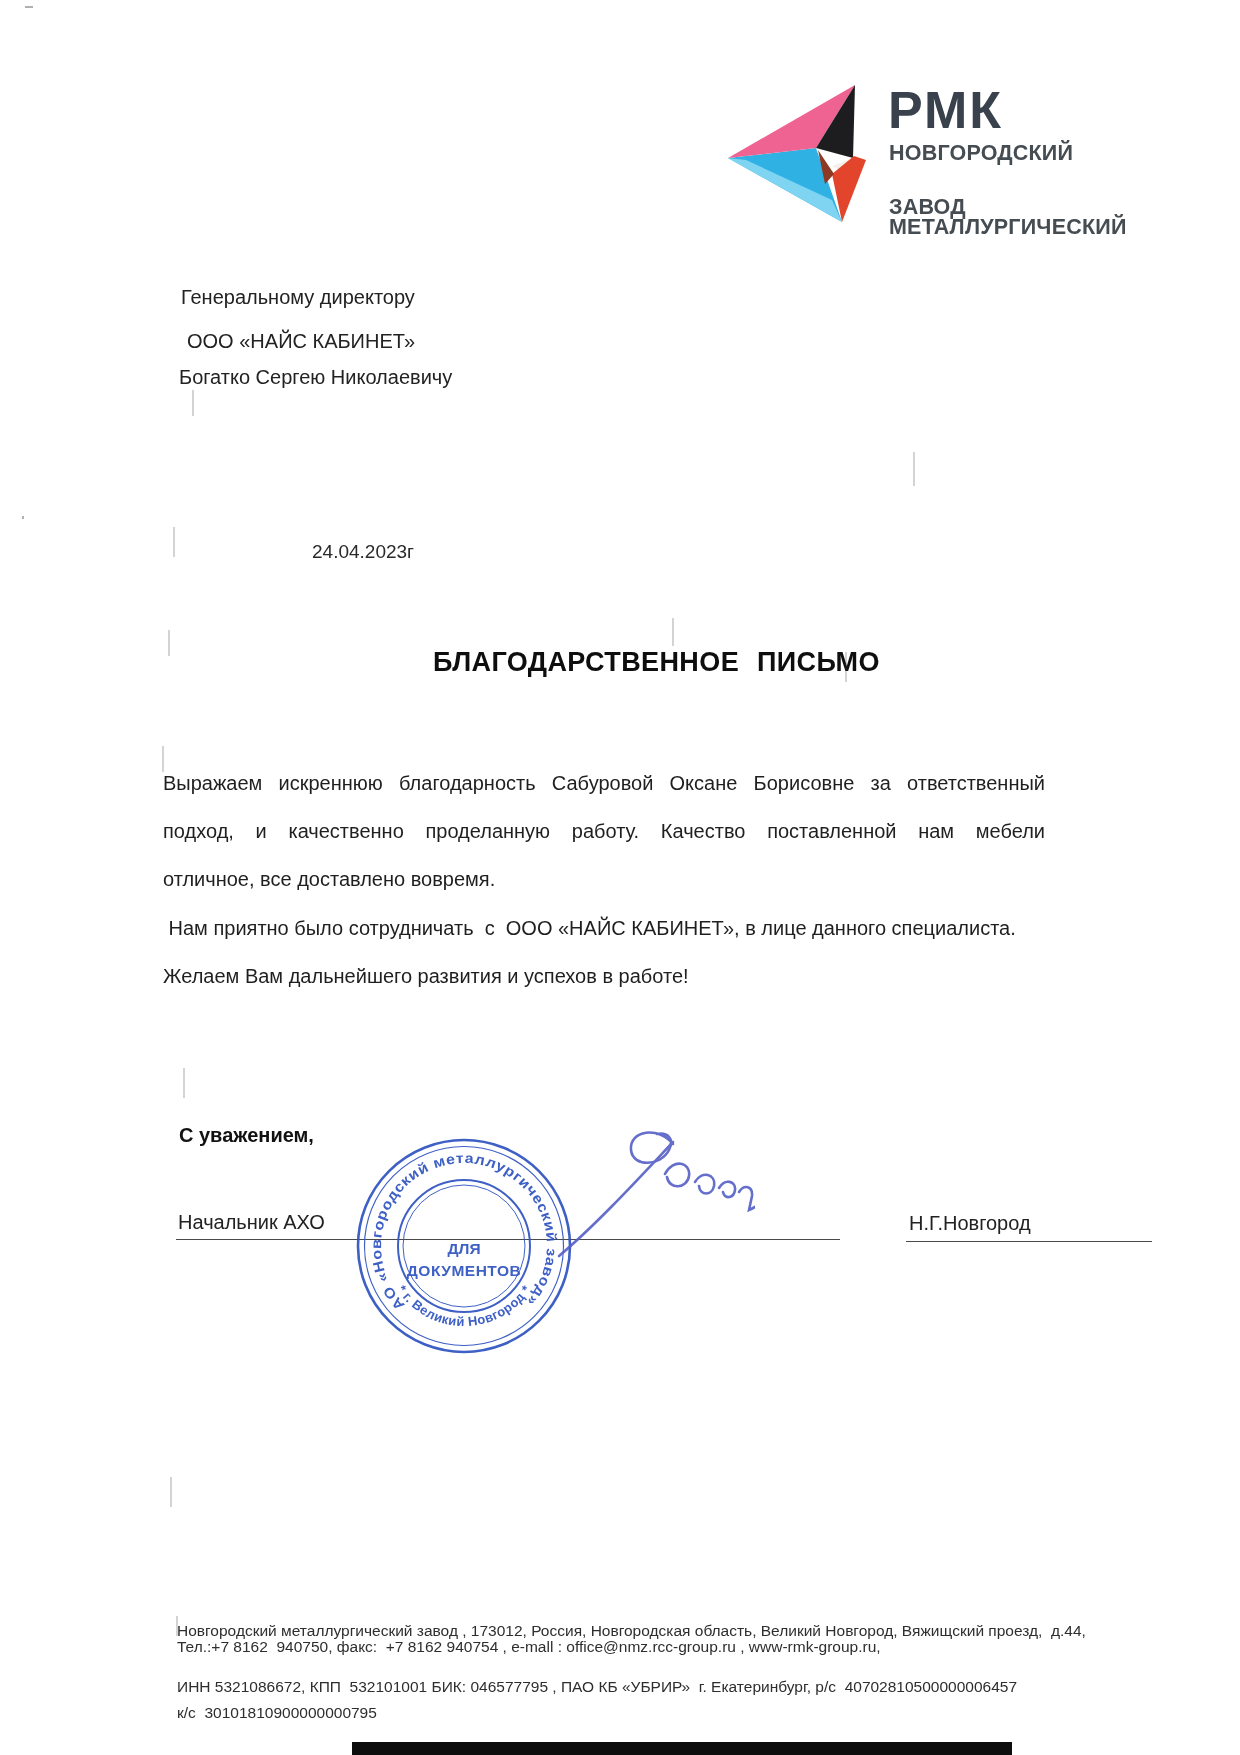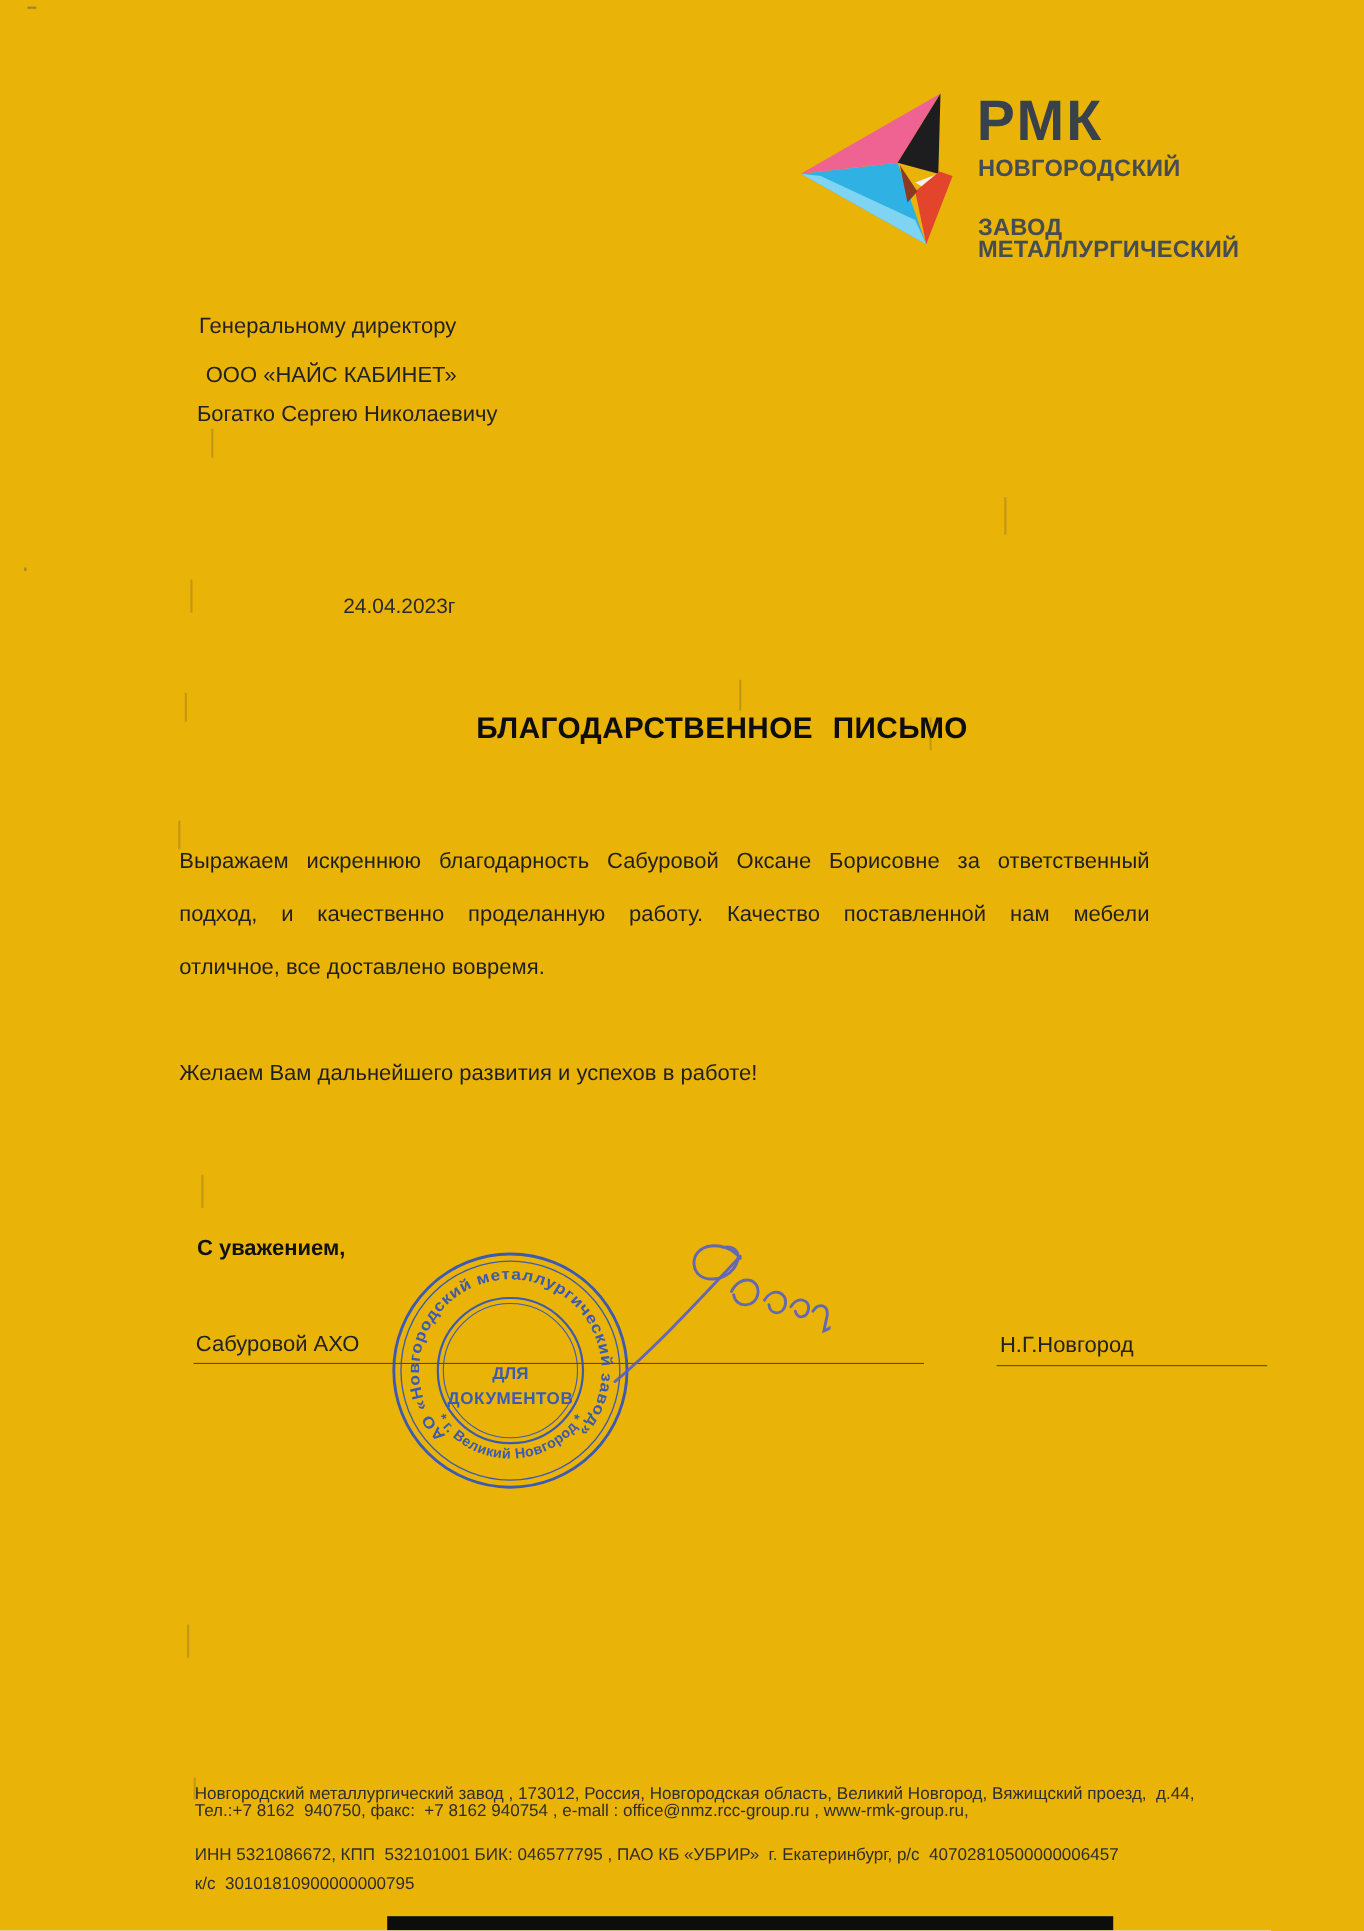--- a/index.html
+++ b/index.html
@@ -1,19 +1,19 @@
 <!DOCTYPE html>
 <html><head>
 <meta charset="utf-8">
 <style>
   html,body{margin:0;padding:0;background:#e8e8e6;}
   .page{
     position:relative;
     width:1240px;height:1755px;
-    background:#eab308;
+    background:#ffffff;
     overflow:hidden;
     font-family:"Liberation Sans", sans-serif;
     color:#1c1c1c;
   }
   .abs{position:absolute;white-space:pre;}
   
   .addr{font-size:20px;color:#222;line-height:27px;}
   
   .date{font-size:19px;color:#2a2a2a;}
   
@@ -63,24 +63,25 @@
   <div class="abs addr" style="left:187px;top:312px;margin-top:16px;">ООО «НАЙС КАБИНЕТ»</div>
   <div class="abs addr" style="left:179px;top:364px;">Богатко Сергею Николаевичу</div>
 
   <div class="abs date" style="left:312px;top:541px;">24.04.2023г</div>
 
   <div class="abs title" style="left:433px;top:647px;text-align:center;">БЛАГОДАРСТВЕННОЕ ПИСЬМО</div>
 
   <div class="abs bline just" style="left:163px;top:820px;">подход, и качественно проделанную работу. Качество поставленной нам мебели</div>
   <div class="abs bline just" style="left:163px;top:772px;">Выражаем искреннюю благодарность Сабуровой Оксане Борисовне за ответственный</div>
   <div class="abs bline" style="left:163px;top:868px;">отличное, все доставлено вовремя.</div>
+  <div class="abs bline" style="left:163px;top:917px;"> Нам приятно было сотрудничать  с  ООО «НАЙС КАБИНЕТ», в лице данного специалиста.</div>
   <div class="abs bline" style="left:163px;top:965px;">Желаем Вам дальнейшего развития и успехов в работе!</div>
 
   <div class="abs salut" style="left:179px;top:1124px;">С уважением,</div>
-  <div class="abs post" style="left:178px;top:1211px;">Сабуровой АХО</div>
+  <div class="abs post" style="left:178px;top:1211px;">Начальник АХО</div>
 
   <div class="sig-line" style="left:176px;top:1239px;width:664px;"></div>
   <div class="sig-line" style="left:906px;top:1241px;width:246px;"></div>
 
   <div class="abs post" style="left:909px;top:1212px;">Н.Г.Новгород</div>
 
   <svg class="stamp" style="left:352px;top:1134px;" width="224" height="224" viewBox="0 0 224 224">
     <defs>
       <path id="ringTop" d="M 53.3,170.7 A 83,83 0 1 1 170.7,170.7" fill="none"></path>
       <path id="ringBottom" d="M 39.5,145.8 A 80,80 0 0 0 184.5,145.8" fill="none"></path>

